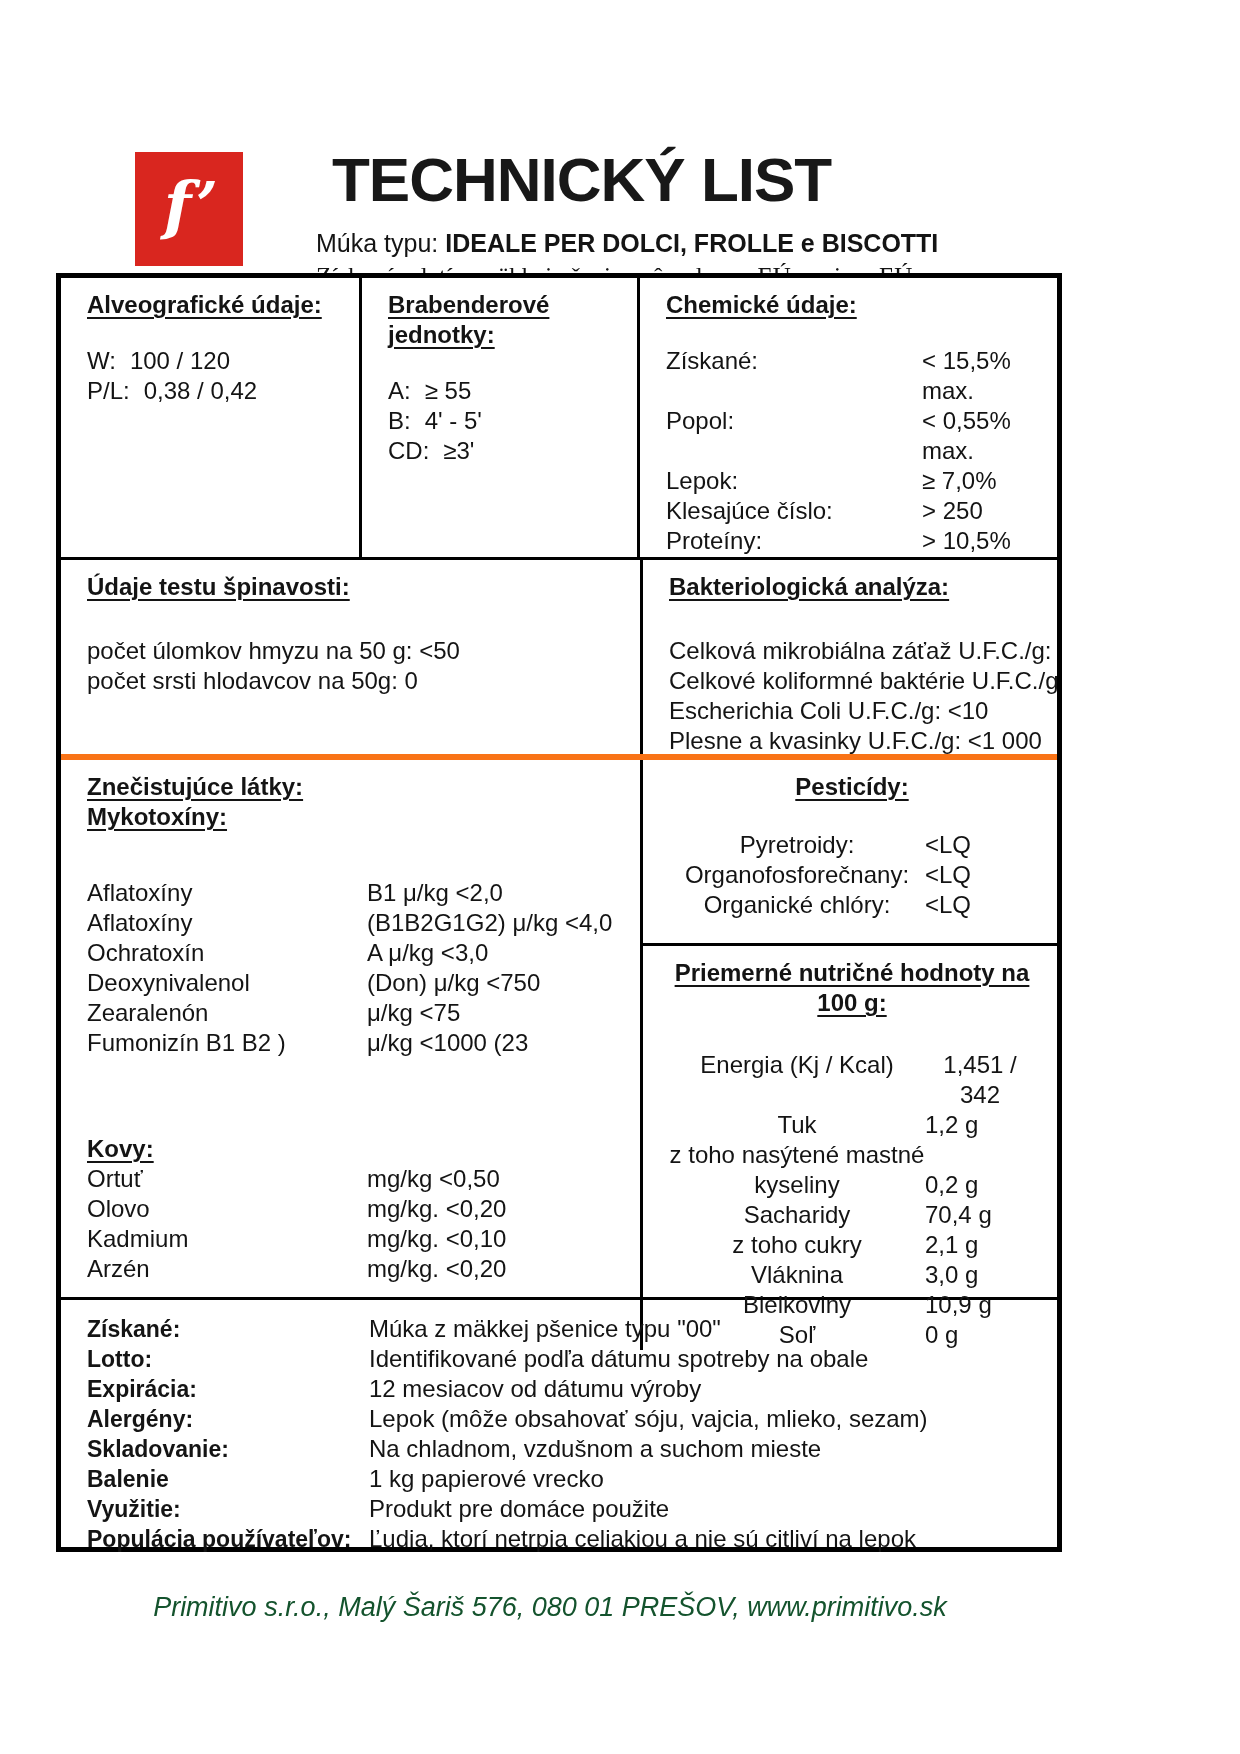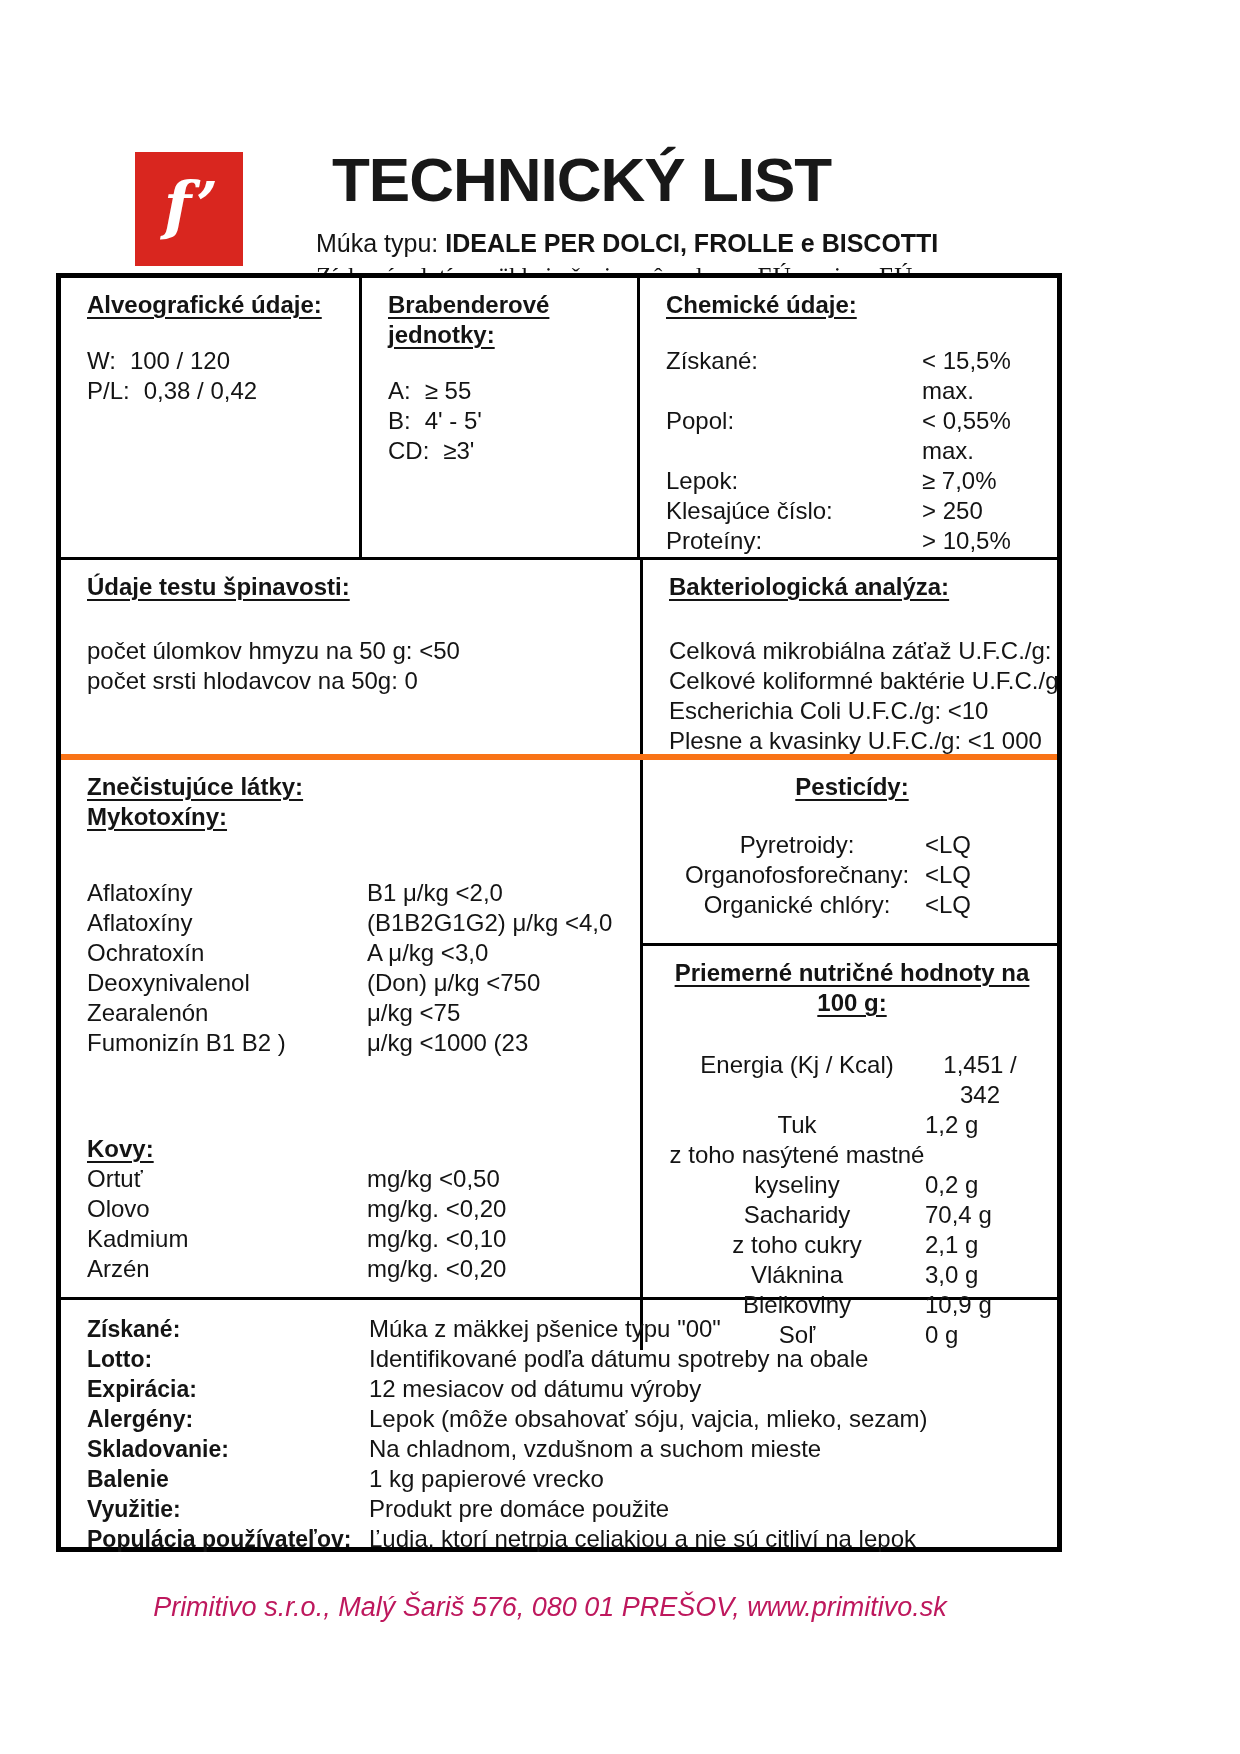--- a/index.html
+++ b/index.html
@@ -61,21 +61,21 @@
 
   
   .bottom { padding:14px 22px 0 26px; height:247px; }
   .brow { display:flex; align-items:baseline; line-height:29px; }
   .bk { flex:0 0 282px; font-weight:700; font-size:23px; }
   .bv { font-size:24px; white-space:nowrap; }
 
   
   .footer {
     position:absolute; left:47px; top:1592px; width:1006px;
-    text-align:center; font-size:27px; font-style:italic; color:#be185d;
+    text-align:center; font-size:27px; font-style:italic; color:#14532d;
   }
 </style>
 </head>
 <body>
 
 <div class="sheet">
 
   <div class="logo" style="background: rgb(217, 38, 31);">
     <span class="logo-glyph">f’</span>
   </div>

